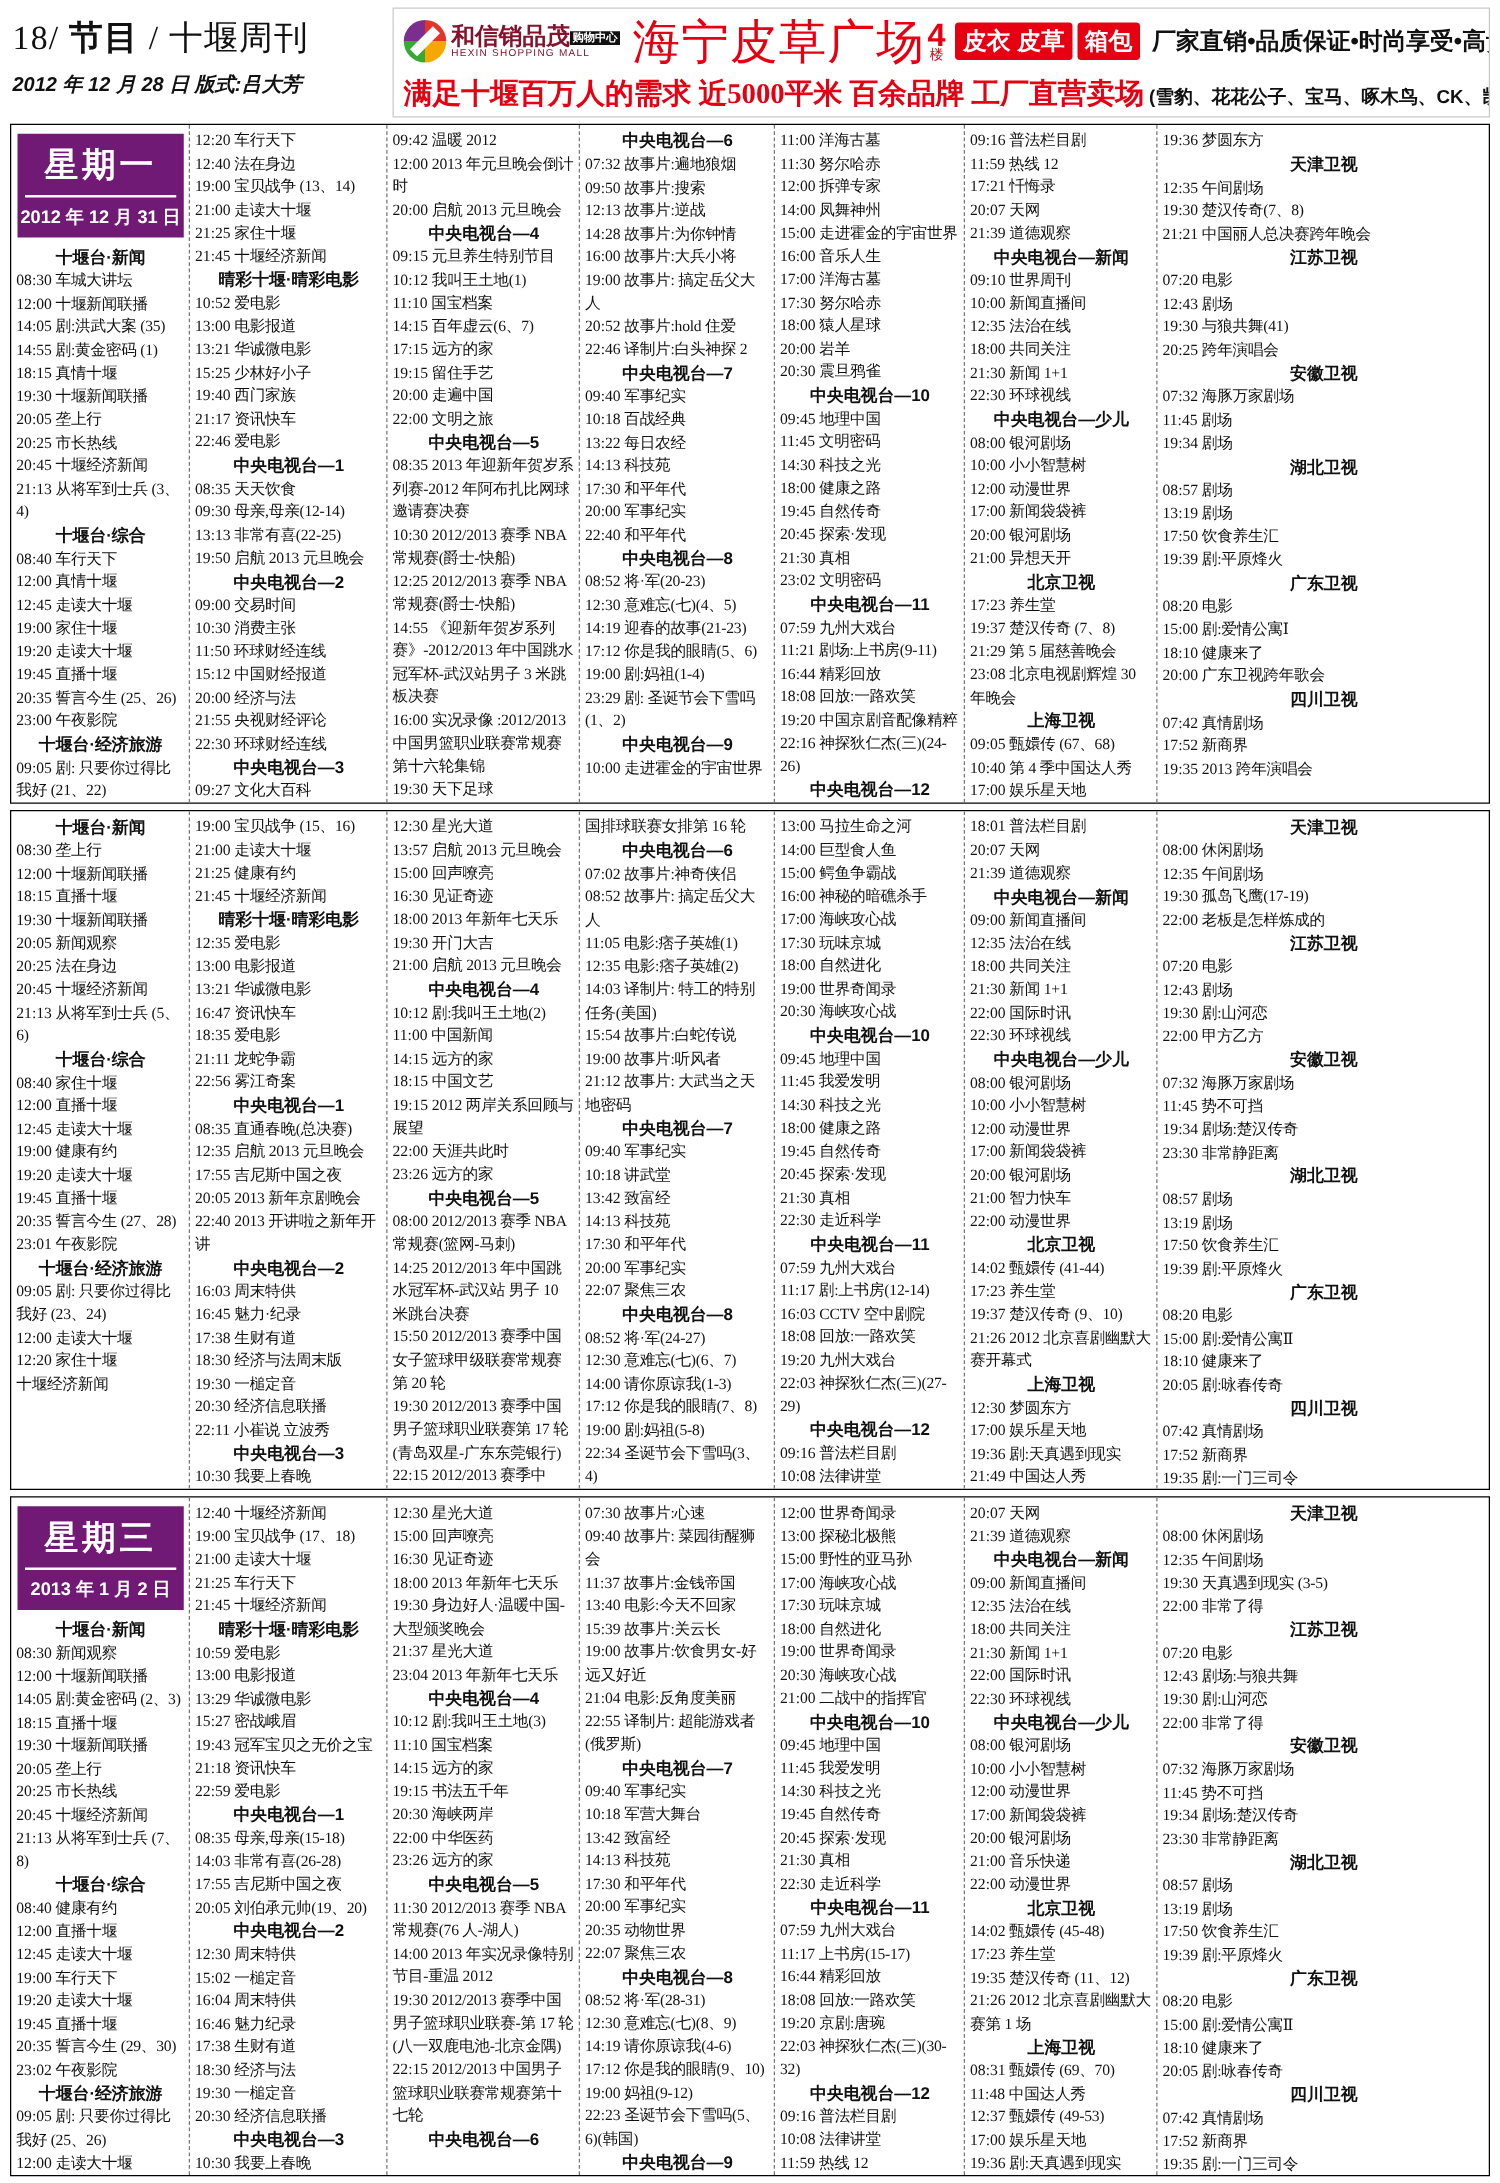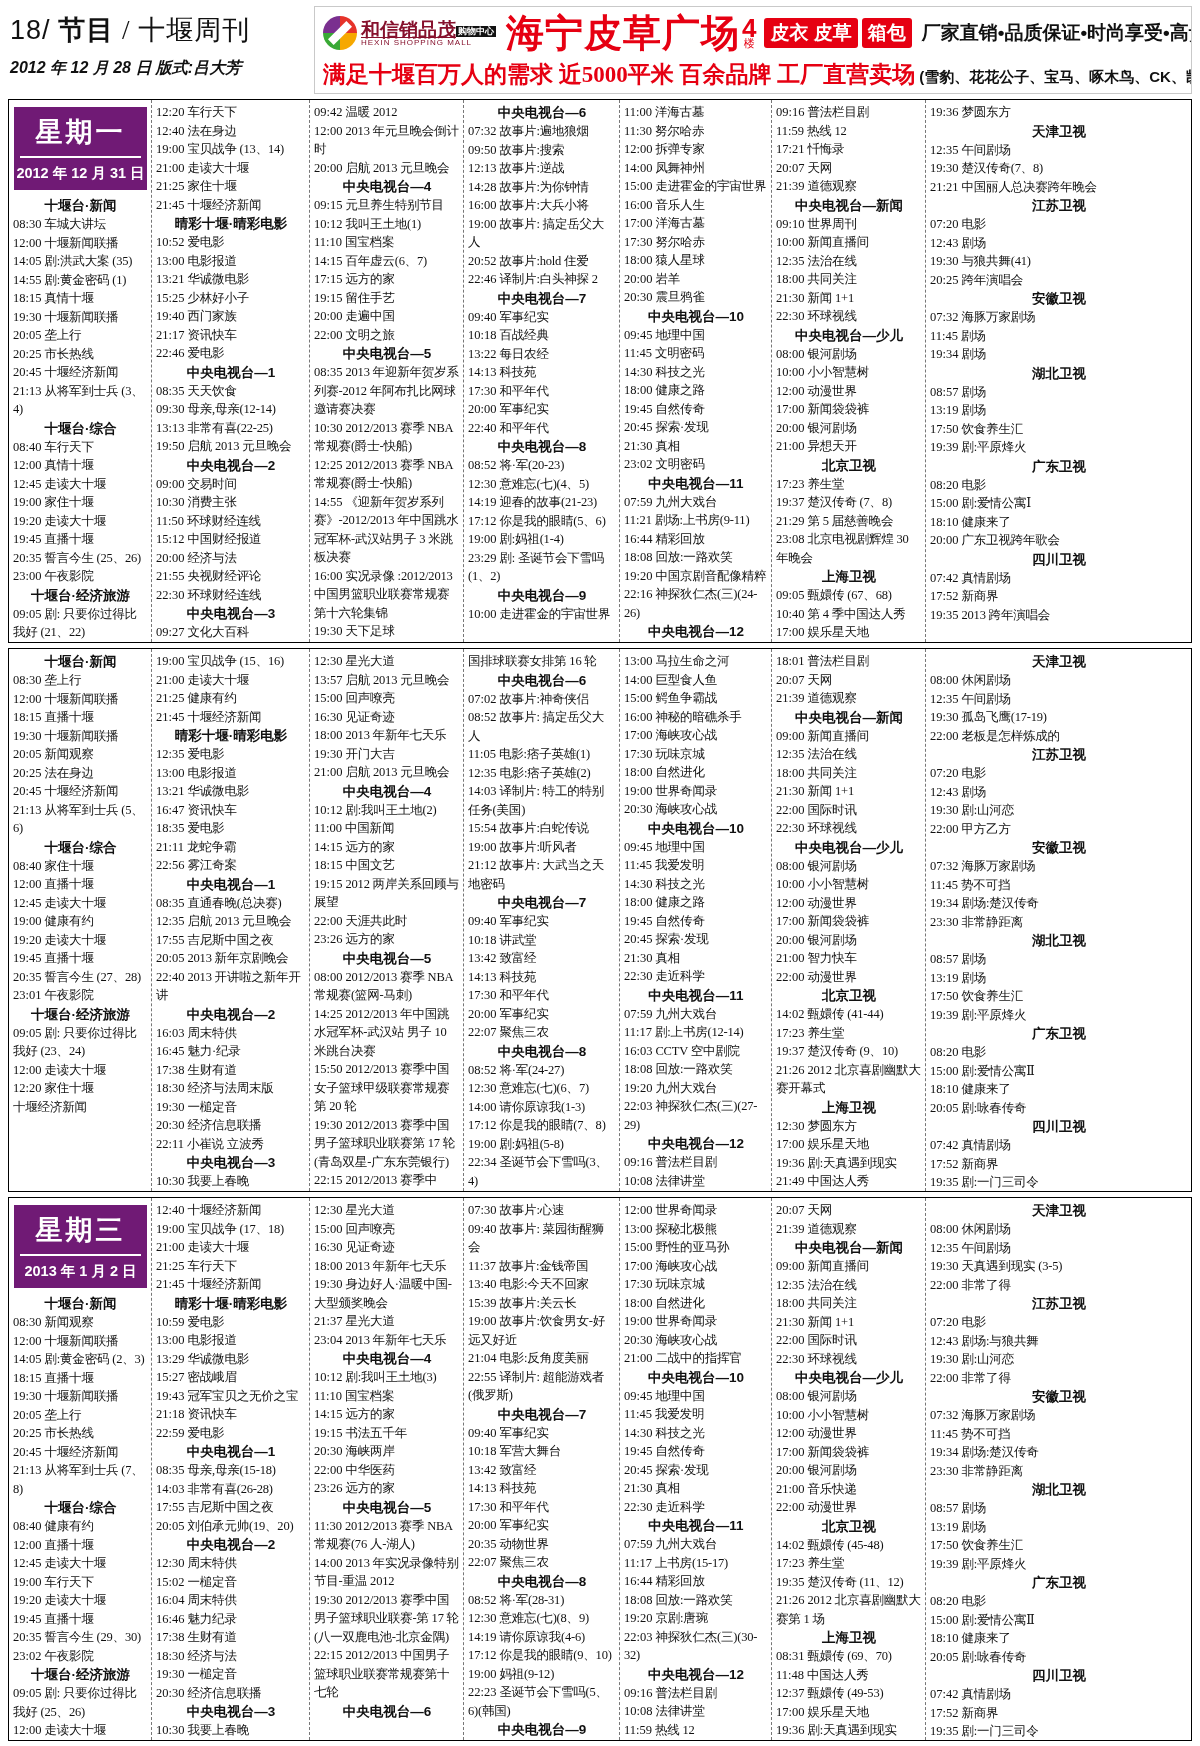--- a/index.html
+++ b/index.html
@@ -4,36 +4,36 @@
 <style>
   * { margin:0; padding:0; box-sizing:border-box; }
   html,body { background:#fff; width:1200px; }
   body { font-family:"Liberation Serif","DejaVu Serif",serif; color:#111; }
   .page { width:1200px; height:1746px; overflow:hidden; padding:6px 8px 0 8px; }
 
   
   .hdr { height:88px; display:flex; }
   .hdr-left { width:300px; padding:6px 4px 0 2px; }
   .hdr-title { font-size:27px; letter-spacing:1px; white-space:nowrap; }
-  .hdr-title .pg { font-family:Liberation Sans, sans-serif; }
+  .hdr-title .pg { font-family:Liberation Serif, serif; }
   .hdr-title .sec { font-weight:bold; font-family:"Liberation Sans",sans-serif; }
   .hdr-title .pub { font-weight:normal; }
   .hdr-date { margin-top:10px; font-size:16px; font-style:italic; font-weight:bold; font-family:"Liberation Sans",sans-serif; }
   .ad { flex:1; border:1px solid #c9c9c9; margin-left:6px; padding:3px 8px 2px 8px; overflow:hidden; }
   .ad-row1 { display:flex; align-items:center; height:46px; }
   .ad-logo { display:flex; align-items:center; }
   .ad-logo-disc { width:34px; height:34px; border-radius:50%;
       background:conic-gradient(#e6332a 0 90deg,#f6a800 90deg 180deg,#39a935 180deg 270deg,#7a2f8f 270deg 360deg);
       position:relative; flex:0 0 auto; }
   .ad-logo-disc::after { content:""; position:absolute; left:13px; top:4px; width:8px; height:26px; background:#fff; transform:rotate(45deg); }
   .ad-logo-txt { margin-left:4px; line-height:1; }
-  .ad-logo-name { font-size:19px; font-weight:bold; font-family:"Liberation Sans",sans-serif; color:#86112d; white-space:nowrap;text-decoration:underline; }
+  .ad-logo-name { font-size:19px; font-weight:bold; font-family:"Liberation Sans",sans-serif; color:#86112d; white-space:nowrap; }
   .ad-logo-badge { display:inline-block; background:#111; color:#fff; font-size:9px; padding:1px 2px; vertical-align:2px; }
   .ad-logo-sub { font-size:8px; letter-spacing:1px; color:#86112d; font-family:"Liberation Sans",sans-serif; }
-  .ad-head { color:#e60012; font-weight:bold; font-size:38px; font-family:"Liberation Sans",sans-serif; margin-left:10px; white-space:nowrap; letter-spacing:1px; }
+  .ad-head { color:#e60012; font-weight:normal; font-size:38px; font-family:"Liberation Sans",sans-serif; margin-left:10px; white-space:nowrap; letter-spacing:1px; }
   .ad-floor { color:#e60012; line-height:0.8; margin-left:2px; text-align:center; }
   .ad-floor .n { font-size:26px; font-weight:bold; font-family:"Liberation Sans",sans-serif; }
   .ad-floor .c { font-size:11px; display:block; }
   .ad-tags { display:flex; gap:4px; margin-left:8px; }
   .ad-tag { background:#e60012; color:#fff; font-weight:bold; font-size:19px; font-family:"Liberation Sans",sans-serif; padding:2px 6px; border-radius:3px; white-space:nowrap; }
   .ad-right { margin-left:10px; font-weight:bold; font-size:19px; font-family:"Liberation Sans",sans-serif; white-space:nowrap; }
   .ad-row2 { display:flex; align-items:baseline; margin-top:3px; }
   .ad-b1 { color:#e60012; font-weight:bold; font-size:23px; font-family:Liberation Serif, serif; white-space:nowrap; }
   .ad-b2 { font-size:15px; font-weight:bold; font-family:"Liberation Sans",sans-serif; margin-left:4px; white-space:nowrap; }
 

